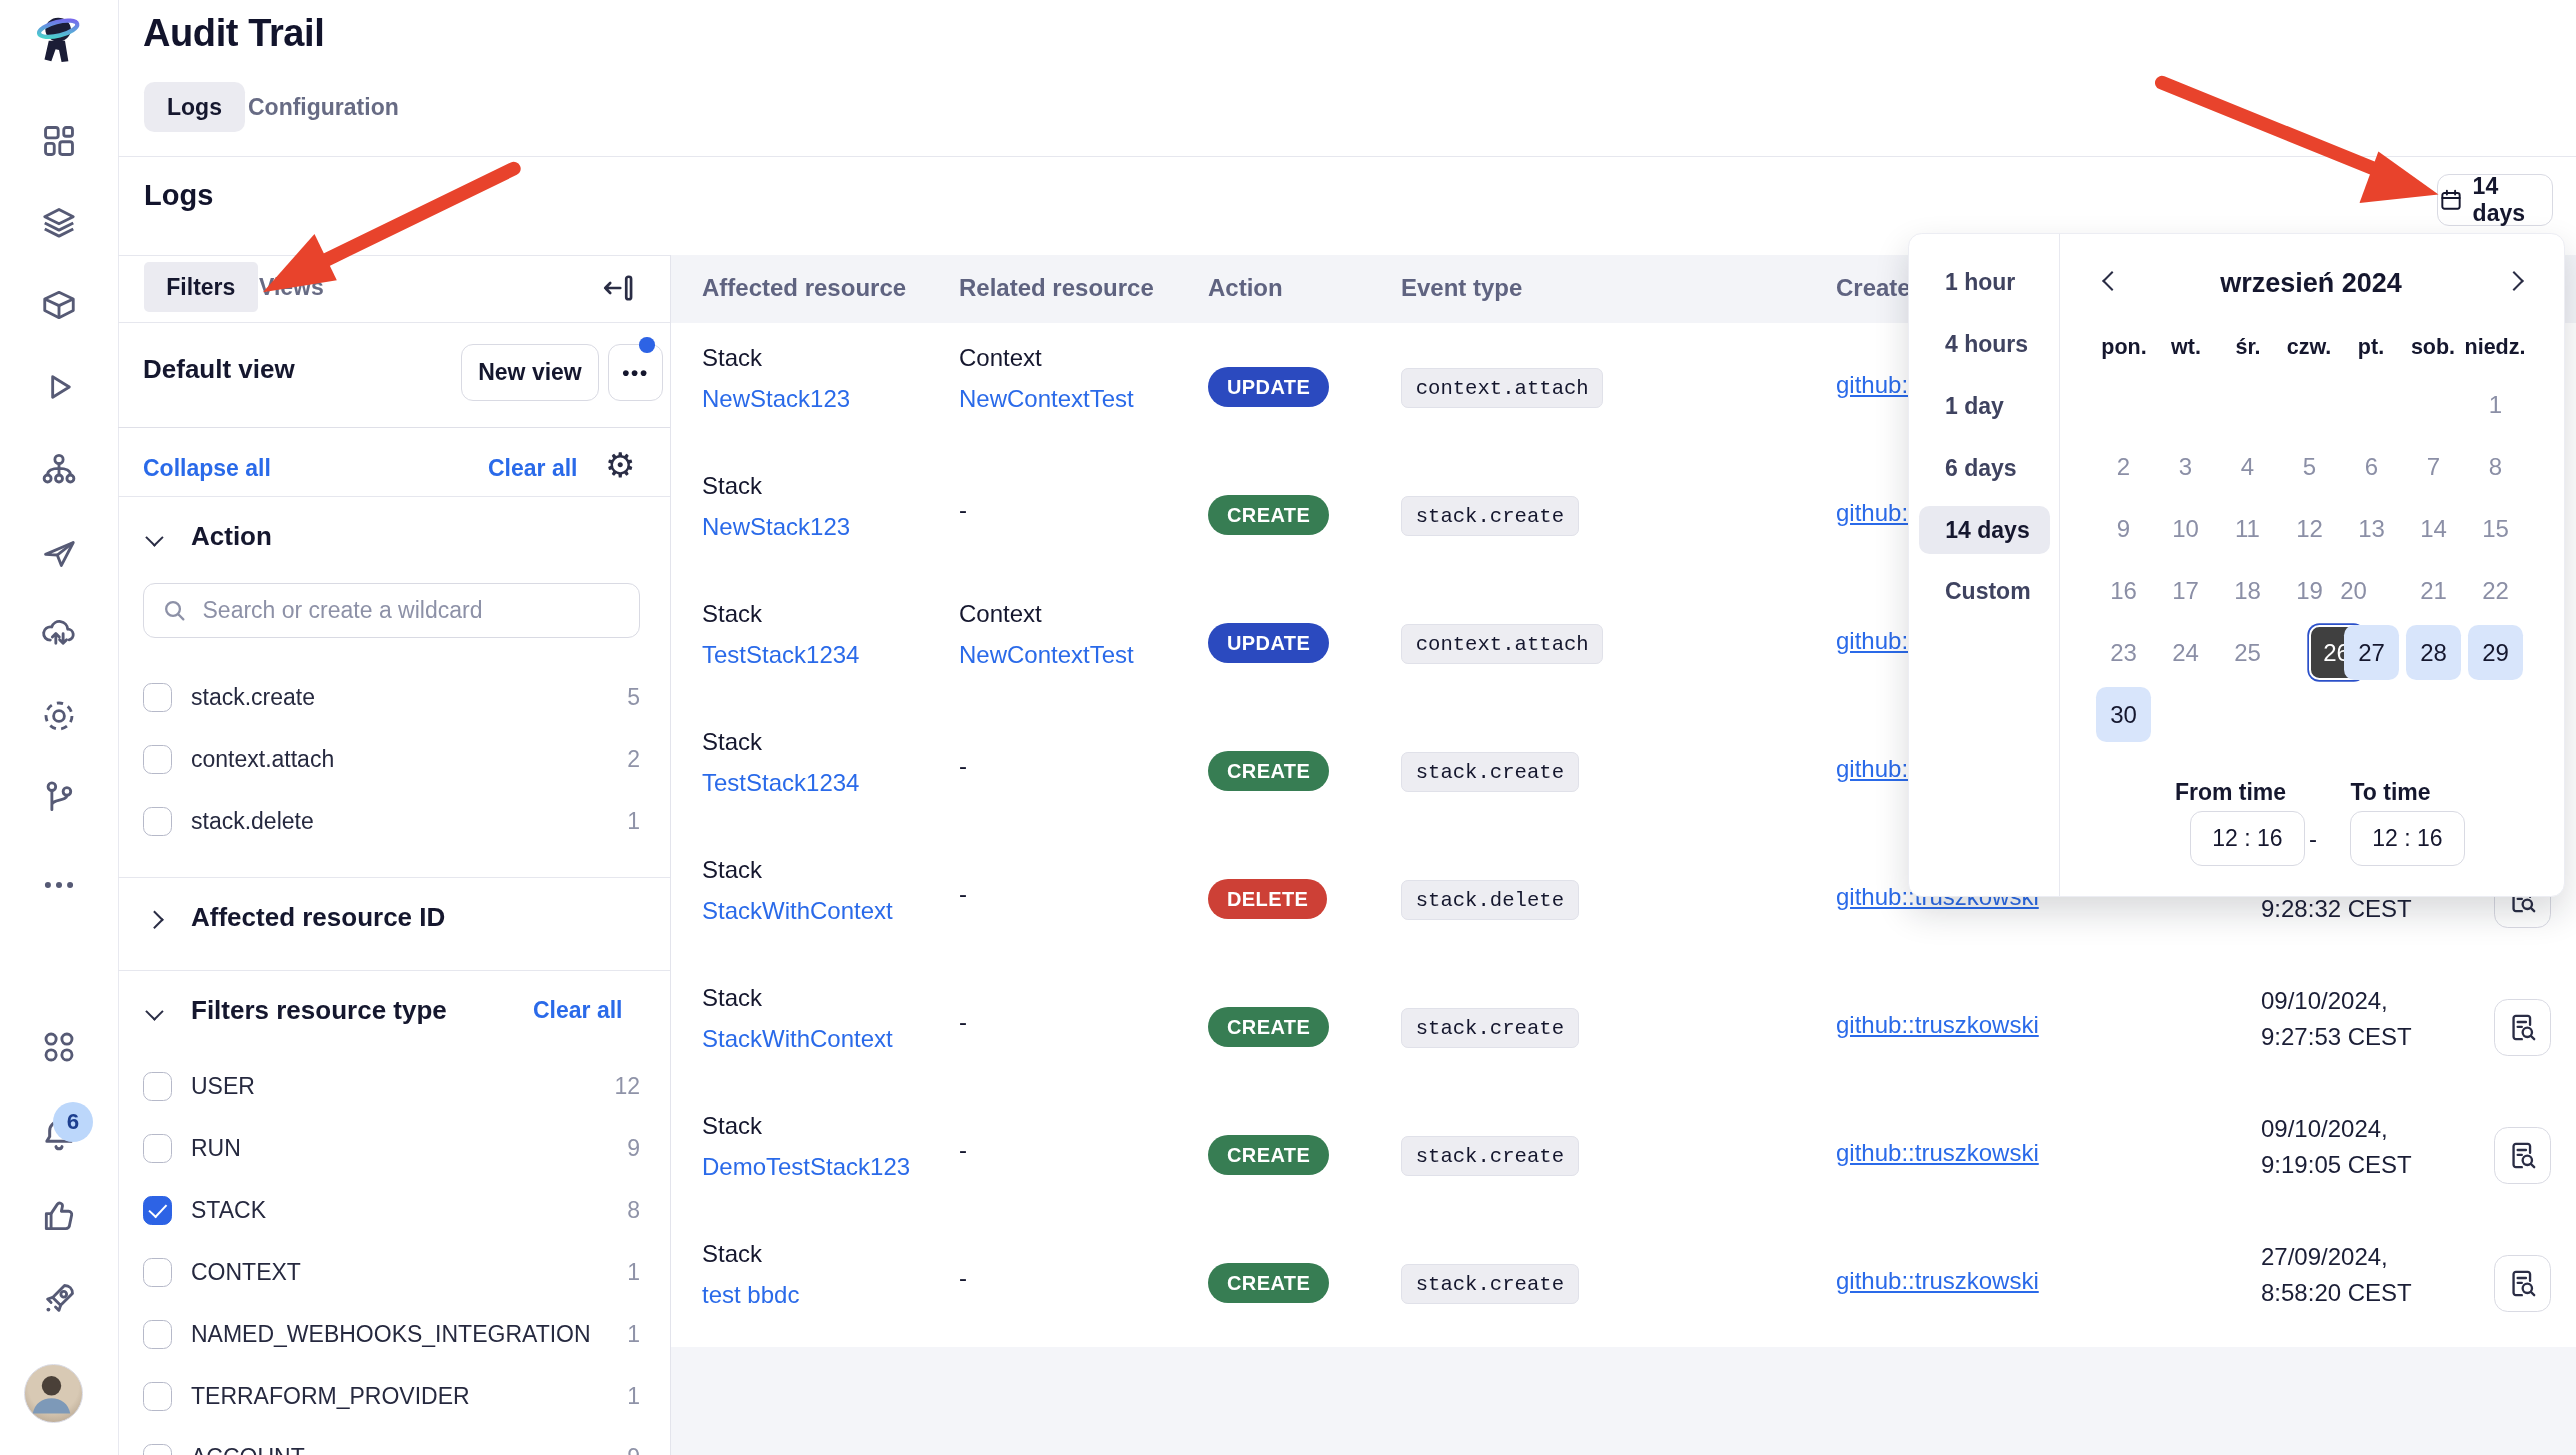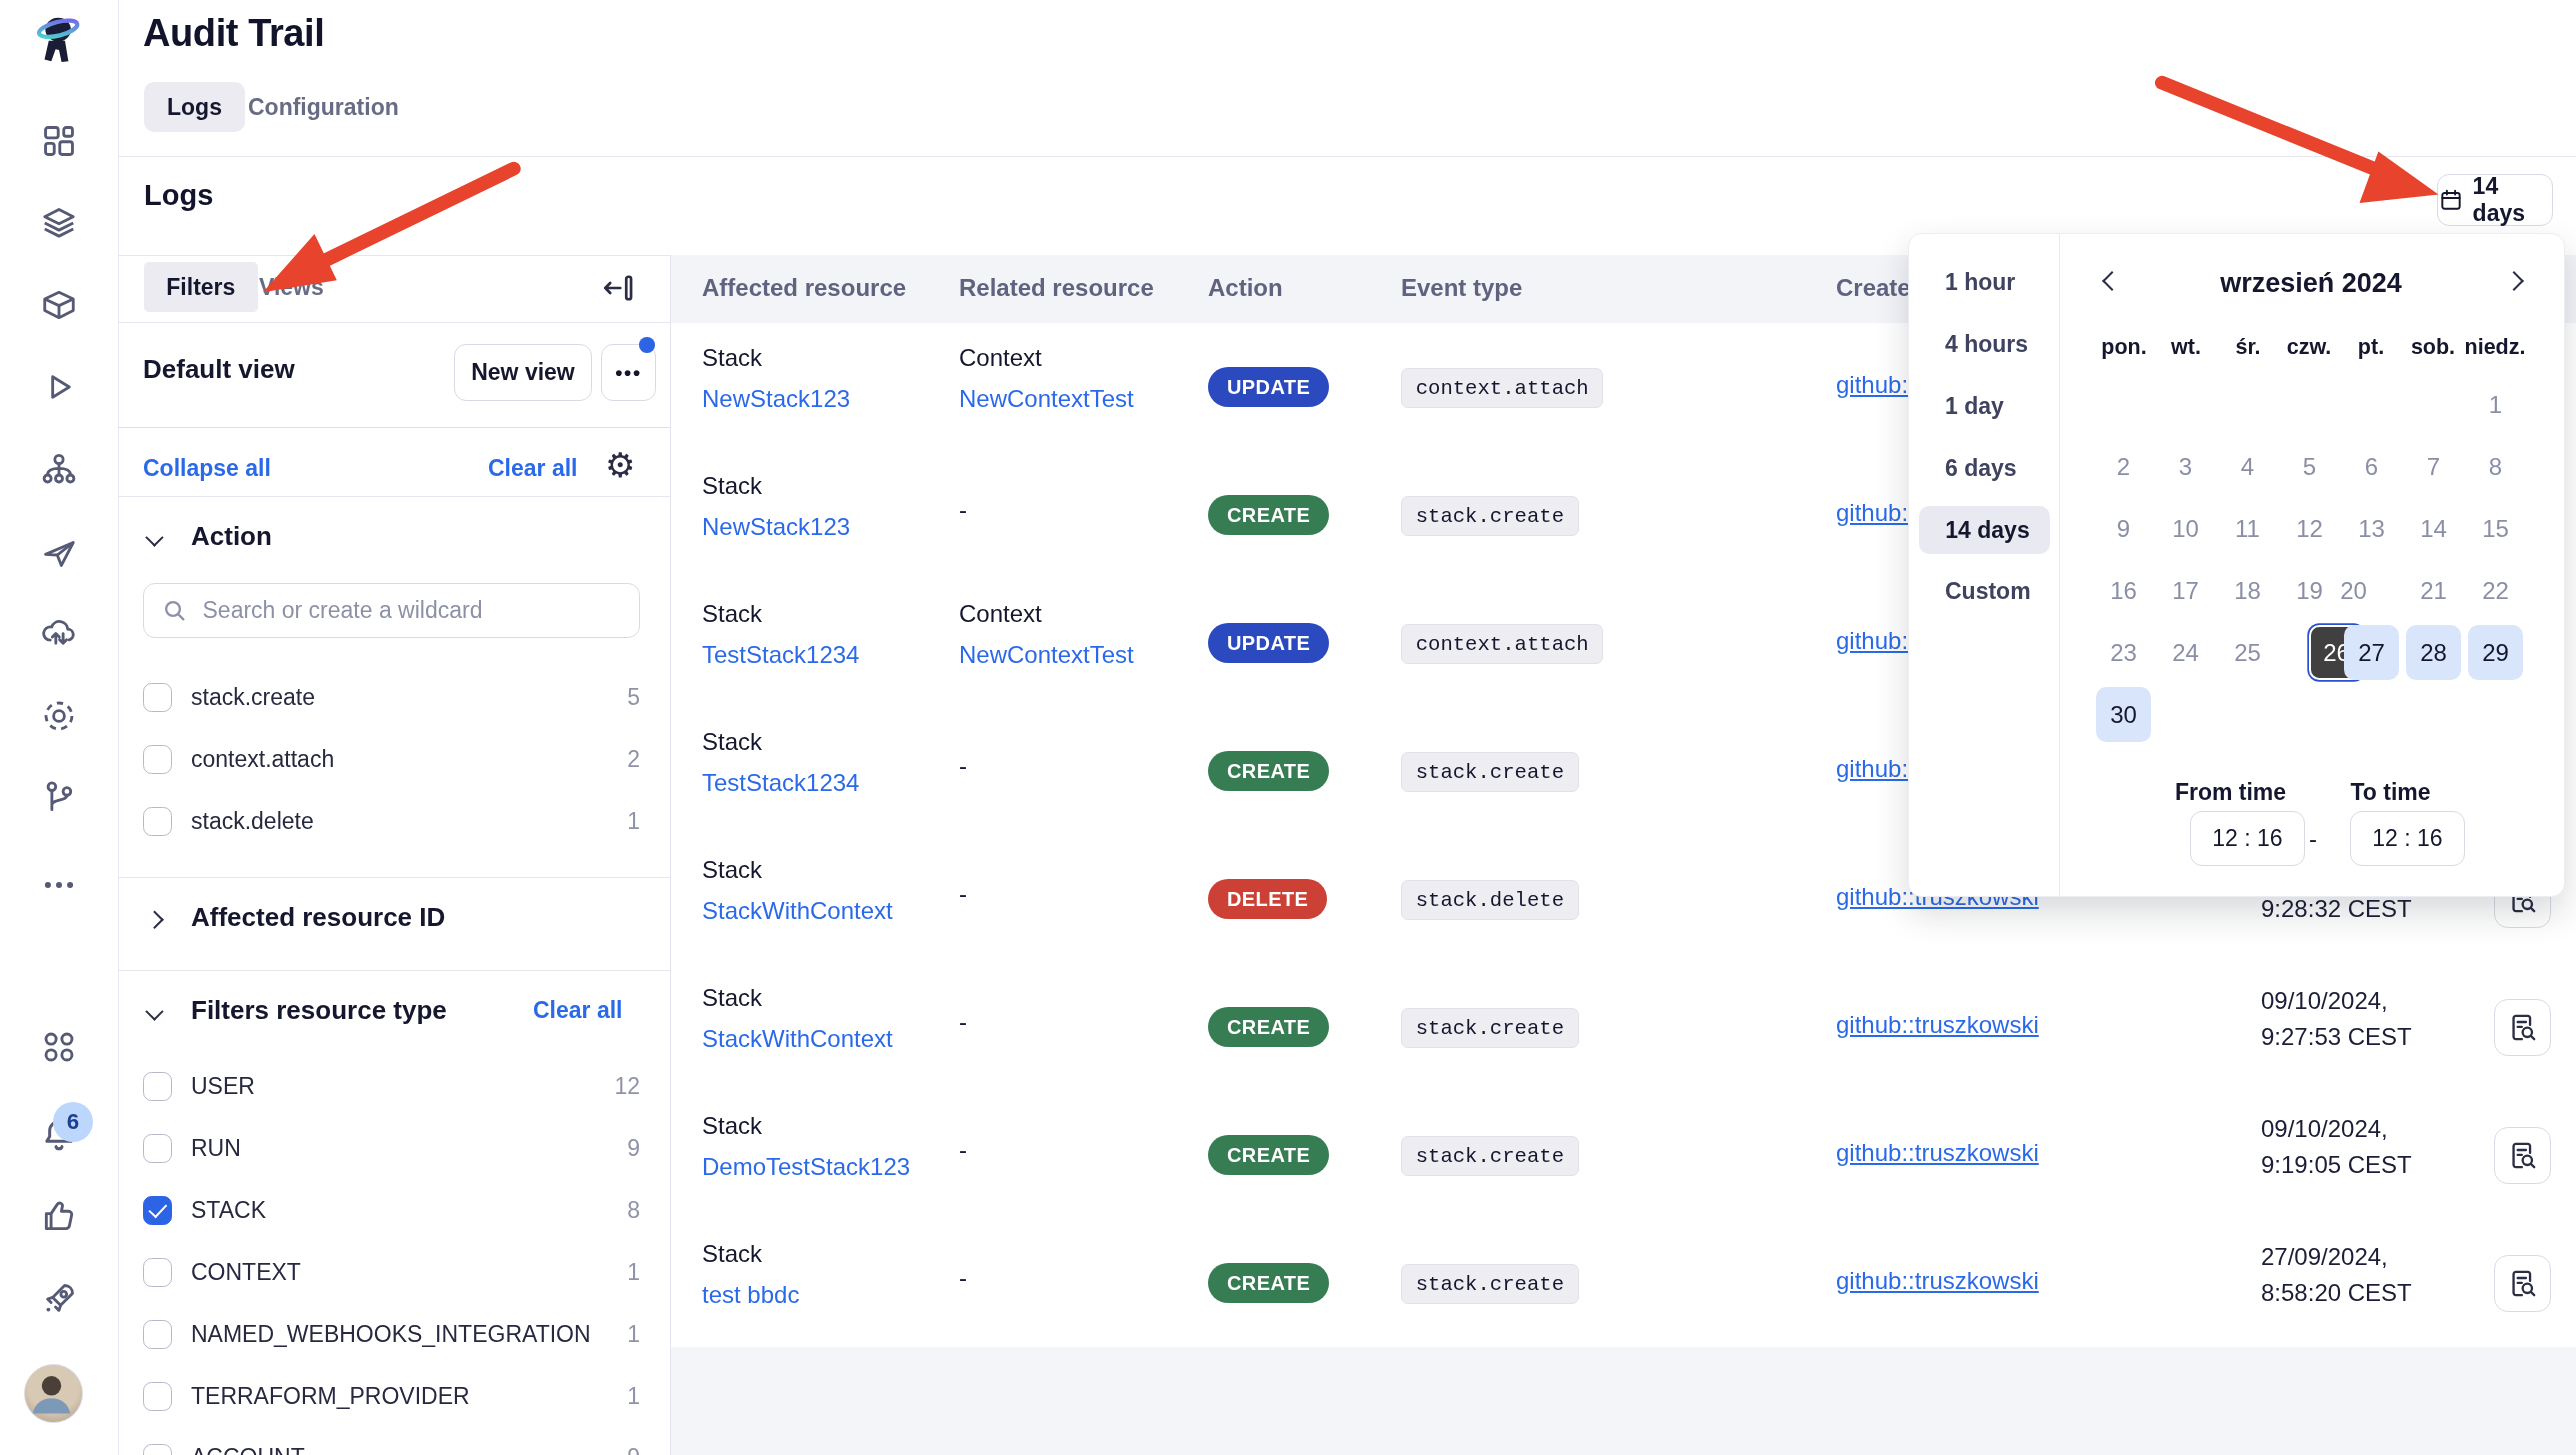--- a/index.html
+++ b/index.html
@@ -21,21 +21,21 @@
   .tab-plain{position:absolute;left:248px;top:82px;height:50px;font-size:23px;font-weight:600;color:#676b84;display:flex;align-items:center;}
   .h-div{position:absolute;height:0.9px;background:#e6e7ee;}
   .v-div{position:absolute;width:0.9px;background:#e3e4ec;}
   .logs-heading{position:absolute;left:144px;top:179px;font-size:29px;font-weight:700;color:#12142c;}
   
   .filters-pill{position:absolute;left:144px;top:262px;height:50px;padding:0 22.3px;border-radius:5px;background:#ebebf1;
        font-size:23px;font-weight:700;display:flex;align-items:center;color:#15172e;cursor:pointer;}
   .views-tab{position:absolute;left:259px;top:262px;height:50px;font-size:23px;font-weight:600;color:#676b84;display:flex;align-items:center;cursor:pointer;}
   .collapse-btn{position:absolute;left:600px;top:270px;cursor:pointer;}
   .view-name{position:absolute;left:143px;top:354px;font-size:26px;font-weight:600;color:#15172e;}
-  .btn{border:0.9px solid #d9dae3;border-radius:12px;background:#fff;display:flex;align-items:center;justify-content:center;cursor:pointer;}
+  .btn{border:0.9px solid #d9dae3;border-radius:12px;background:#fff;display:flex;align-items:center;justify-content:center;cursor:pointer;margin-left:7px;}
   .new-view-btn{position:absolute;left:454px;top:344px;width:136px;height:55px;font-size:23px;font-weight:600;color:#15172e;}
   .more-btn{position:absolute;left:601px;top:344px;width:53px;height:55px;font-size:20.6px;letter-spacing:1.7px;font-weight:700;color:#15172e;}
   .more-dot{position:absolute;left:639px;top:337px;width:15.5px;height:15.5px;border-radius:50%;background:#2d63e5;z-index:2;}
   .link-blue{color:#2a6ae9;font-size:23px;font-weight:600;text-decoration:none;cursor:pointer;}
   .gear{position:absolute;left:605px;top:445px;font-size:34px;color:#2a2d45;font-family:"DejaVu Sans",sans-serif;cursor:pointer;}
   .sec-title{font-size:26px;font-weight:700;color:#15172e;}
   .chev{display:inline-block;width:11.2px;height:11.2px;border-left:2.6px solid #2a2d45;border-bottom:2.6px solid #2a2d45;}
   .chev.down{transform:rotate(-45deg);}
   .chev.right{transform:rotate(-135deg);}
   .search-box{position:absolute;left:143px;top:583px;width:497px;height:55px;border:0.9px solid #d9dae3;border-radius:12px;

